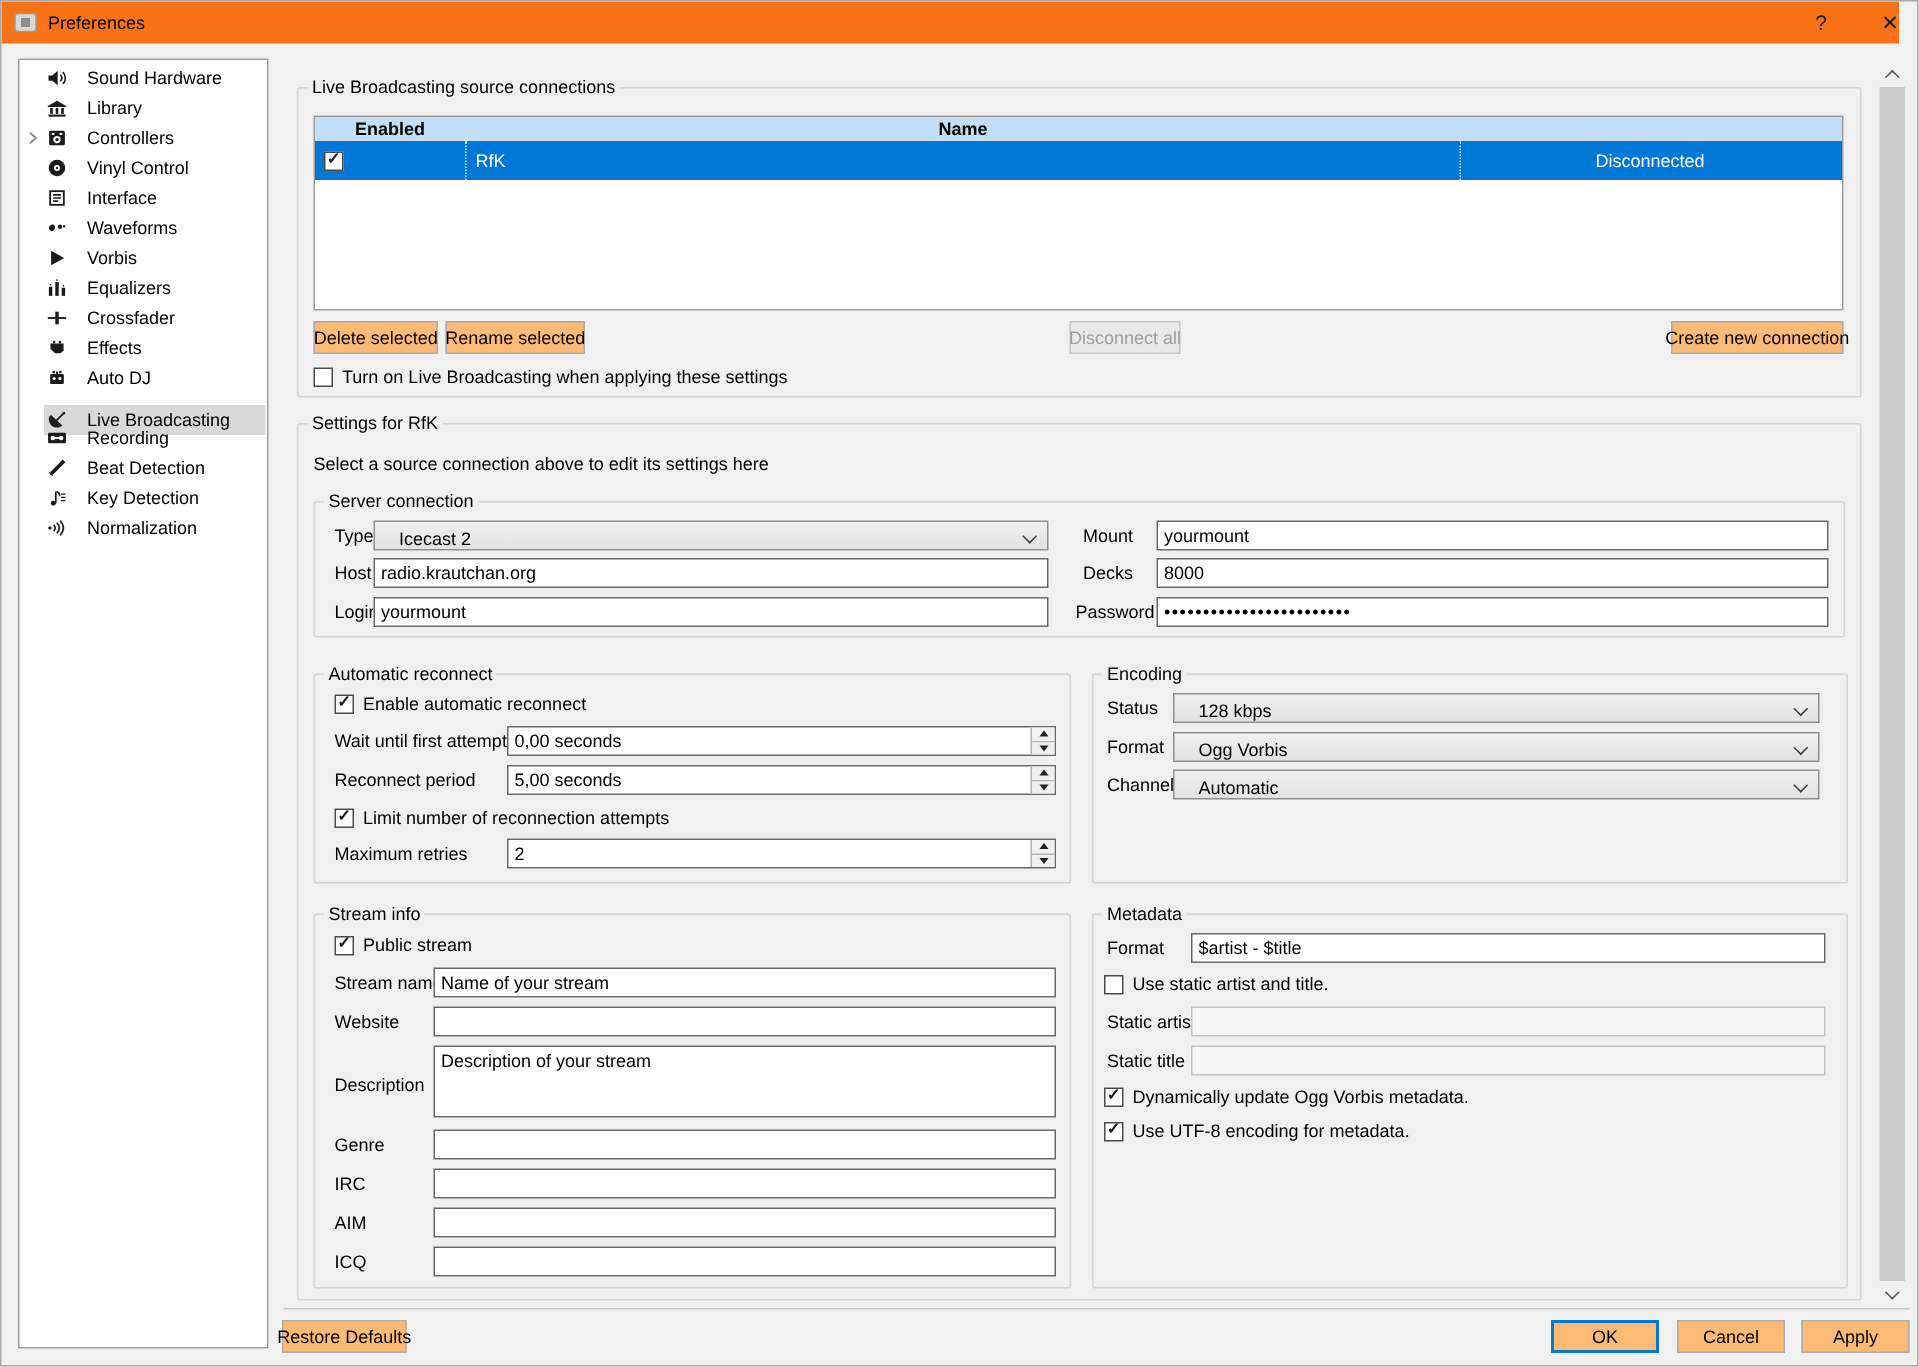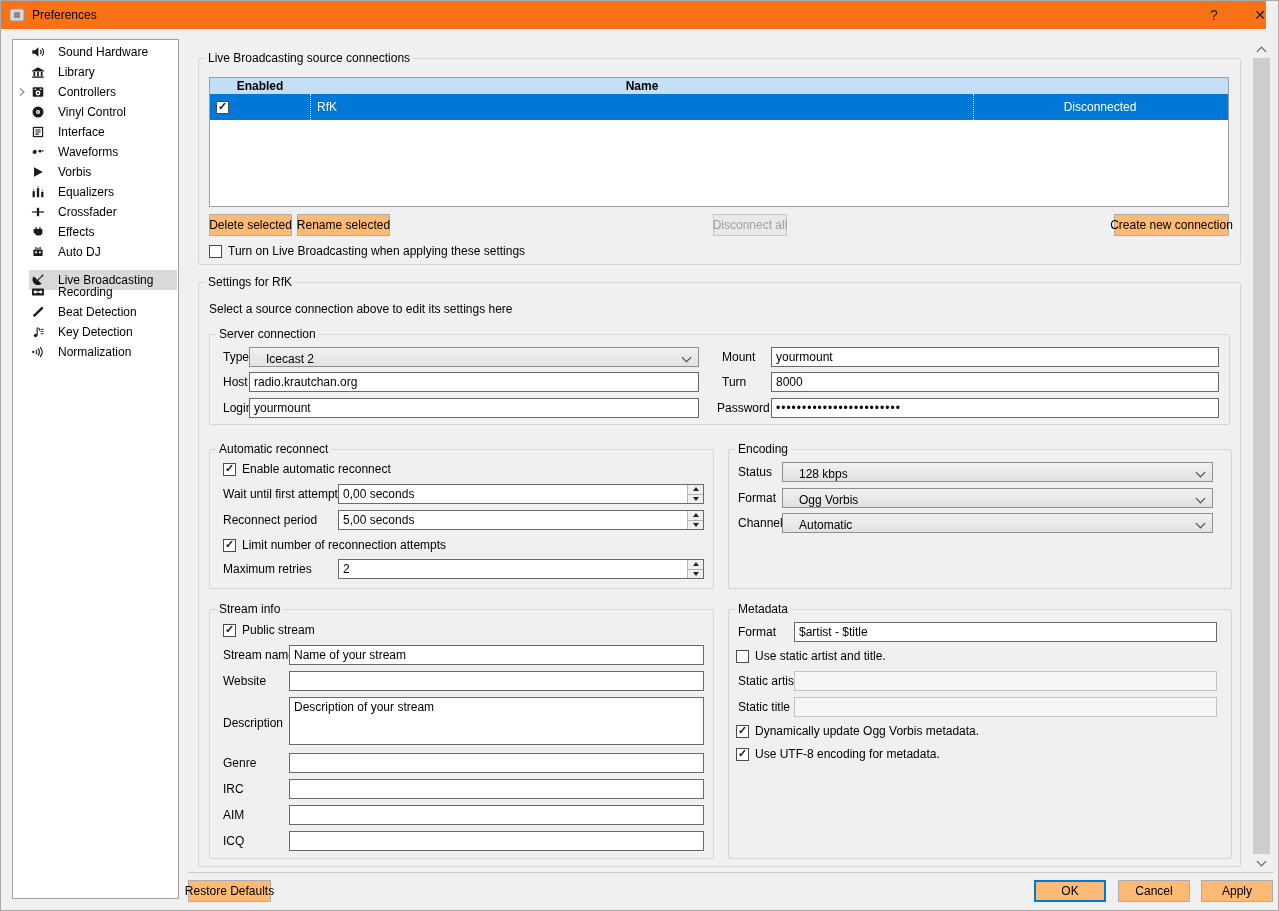--- a/index.html
+++ b/index.html
@@ -290,21 +290,21 @@
   <span class="gtitle">Server connection</span>
 </div>
 <span class="lbl" style="left:222px;top:349px">Type</span>
 <div class="combo" style="left:248px;top:346px;width:450px">
     <span>Icecast 2</span>
   </div>
 <span class="lbl" style="left:721px;top:349px">Mount</span>
 <input class="text" style="left: 770px; top: 346px; width: 448px;" value="yourmount">
 <span class="lbl" style="left:222px;top:374px">Host</span>
 <input class="text" style="left: 248px; top: 371px; width: 450px;" value="radio.krautchan.org">
-<span class="lbl" style="left:721px;top:374px">Turn</span>
+<span class="lbl" style="left:721px;top:374px">Decks</span>
 <input class="text" style="left: 770px; top: 371px; width: 448px;" value="8000">
 <span class="lbl" style="left:222px;top:400px">Login</span>
 <input class="text" style="left: 248px; top: 397px; width: 450px;" value="yourmount">
 <span class="lbl" style="left:716px;top:400px">Password</span>
 <input class="text" style="left: 770px; top: 397px; width: 448px; letter-spacing: 1px;" value="••••••••••••••••••••••••">
 
 <div class="groupbox" style="left:208px;top:448px;width:505px;height:140px">
   <span class="gtitle">Automatic reconnect</span>
 </div>
 <div class="cbrow" style="left:222px;top:461px">

